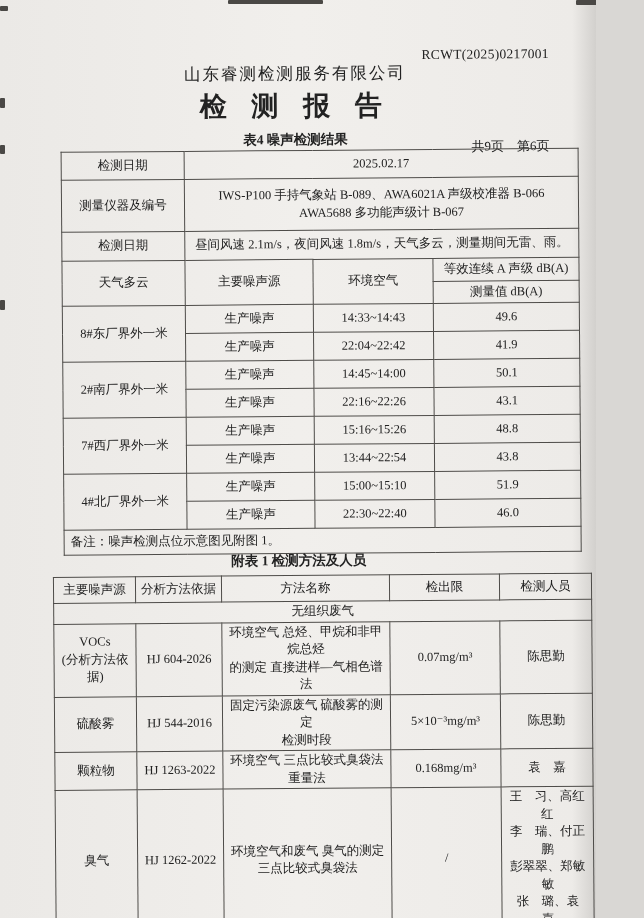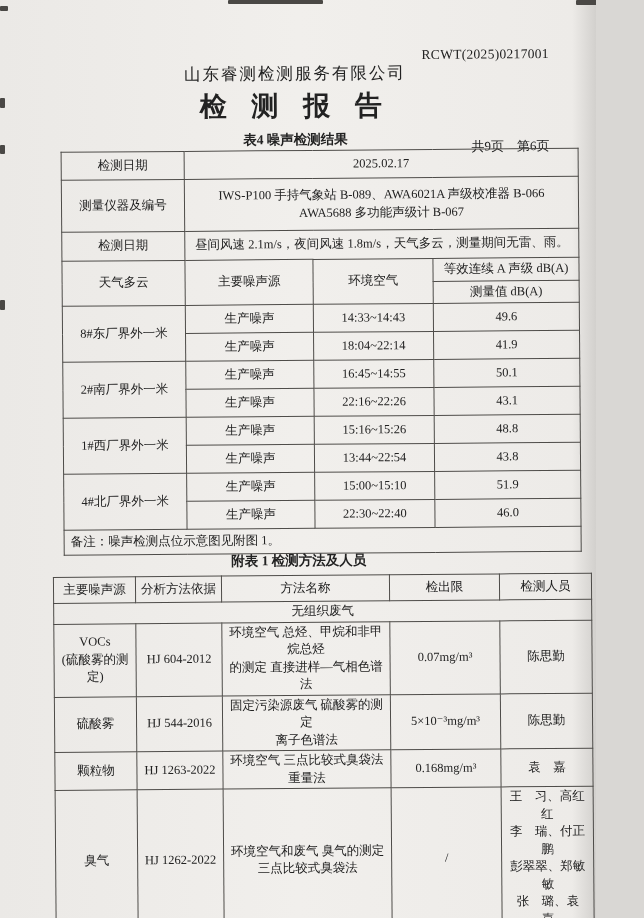--- a/index.html
+++ b/index.html
@@ -79,36 +79,36 @@
       </tr>
 
       <tr style="height:28px">
         <td rowspan="2">8#东厂界外一米</td>
         <td>生产噪声</td>
         <td>14:33~14:43</td>
         <td>49.6</td>
       </tr>
       <tr style="height:28px">
         <td>生产噪声</td>
-        <td>18:04~22:14</td>
+        <td>22:04~22:42</td>
         <td>41.9</td>
       </tr>
       <tr style="height:28px">
         <td rowspan="2">2#南厂界外一米</td>
         <td>生产噪声</td>
-        <td>16:45~14:55</td>
+        <td>14:45~14:00</td>
         <td>50.1</td>
       </tr>
       <tr style="height:28px">
         <td>生产噪声</td>
         <td>22:16~22:26</td>
         <td>43.1</td>
       </tr>
       <tr style="height:28px">
-        <td rowspan="2">1#西厂界外一米</td>
+        <td rowspan="2">7#西厂界外一米</td>
         <td>生产噪声</td>
         <td>15:16~15:26</td>
         <td>48.8</td>
       </tr>
       <tr style="height:28px">
         <td>生产噪声</td>
         <td>13:44~22:54</td>
         <td>43.8</td>
       </tr>
       <tr style="height:28px">
@@ -145,32 +145,32 @@
         <td>分析方法依据</td>
         <td>方法名称</td>
         <td>检出限</td>
         <td>检测人员</td>
       </tr>
       <tr style="height:20px">
         <td colspan="5">无组织废气</td>
       </tr>
       <tr style="height:36px">
         <td class="multiline">VOCs
-(硫酸雾的测定)</td>
-        <td class="multiline">HJ 604-2012</td>
+(分析方法依据)</td>
+        <td class="multiline">HJ 604-2026</td>
         <td class="multiline">环境空气 总烃、甲烷和非甲烷总烃
 的测定 直接进样—气相色谱法</td>
         <td>0.07mg/m³</td>
         <td class="multiline">陈思勤</td>
       </tr>
       <tr style="height:36px">
         <td class="multiline">硫酸雾</td>
         <td class="multiline">HJ 544-2016</td>
         <td class="multiline">固定污染源废气 硫酸雾的测定
-离子色谱法</td>
+检测时段</td>
         <td>5×10⁻³mg/m³</td>
         <td class="multiline">陈思勤</td>
       </tr>
       <tr style="height:36px">
         <td class="multiline">颗粒物</td>
         <td class="multiline">HJ 1263-2022</td>
         <td class="multiline">环境空气 三点比较式臭袋法
 重量法</td>
         <td>0.168mg/m³</td>
         <td class="multiline">袁　嘉</td>

